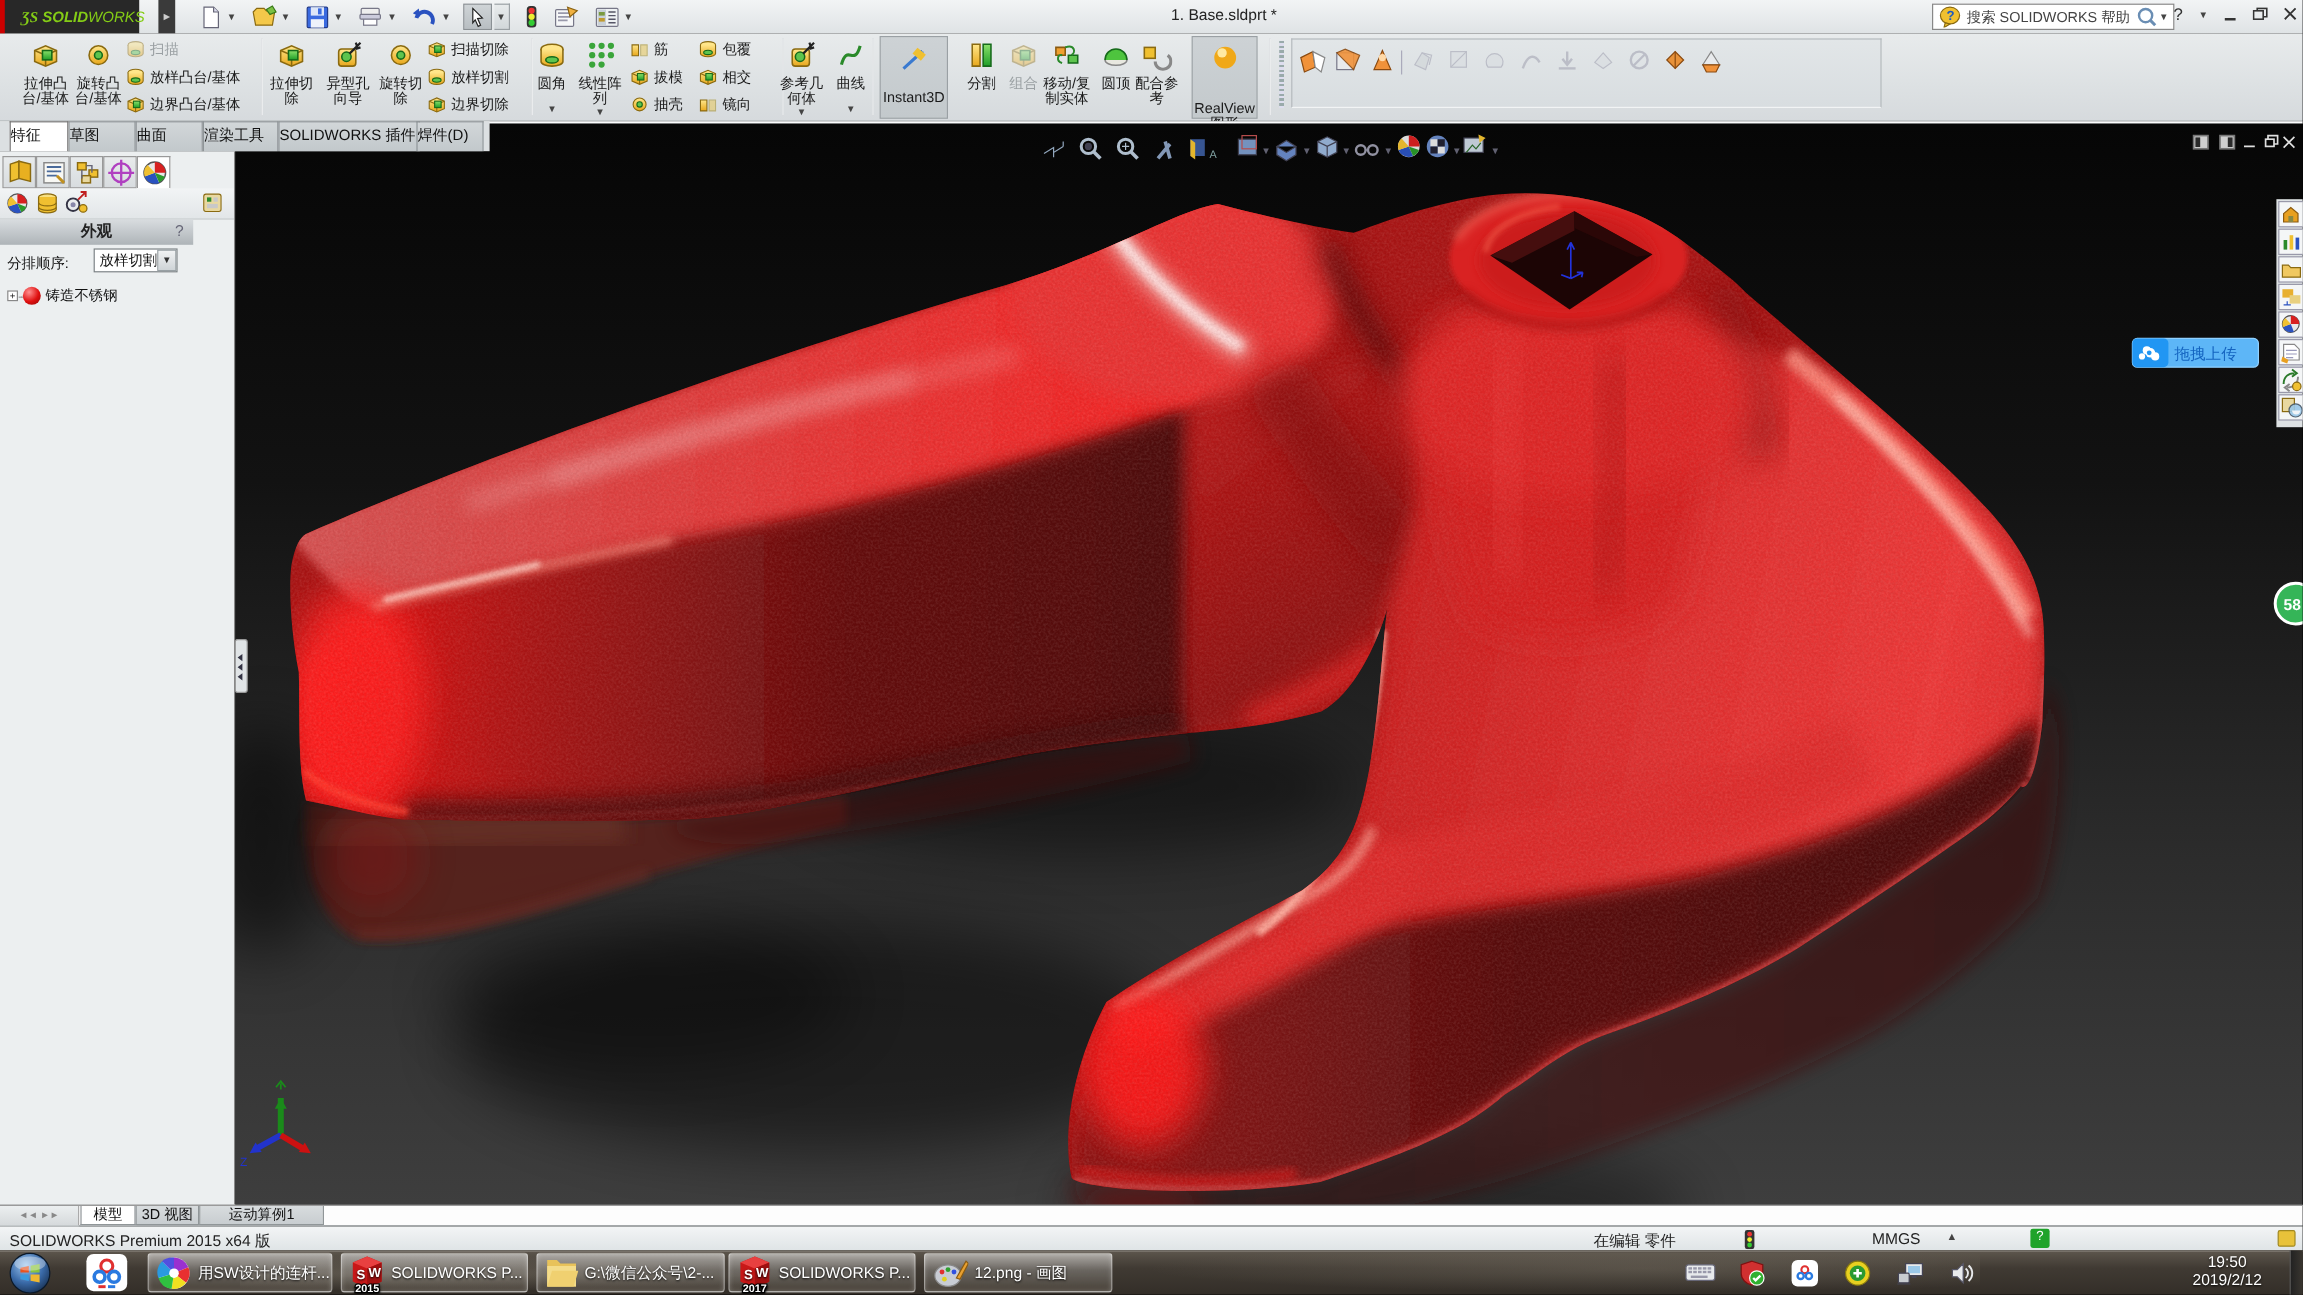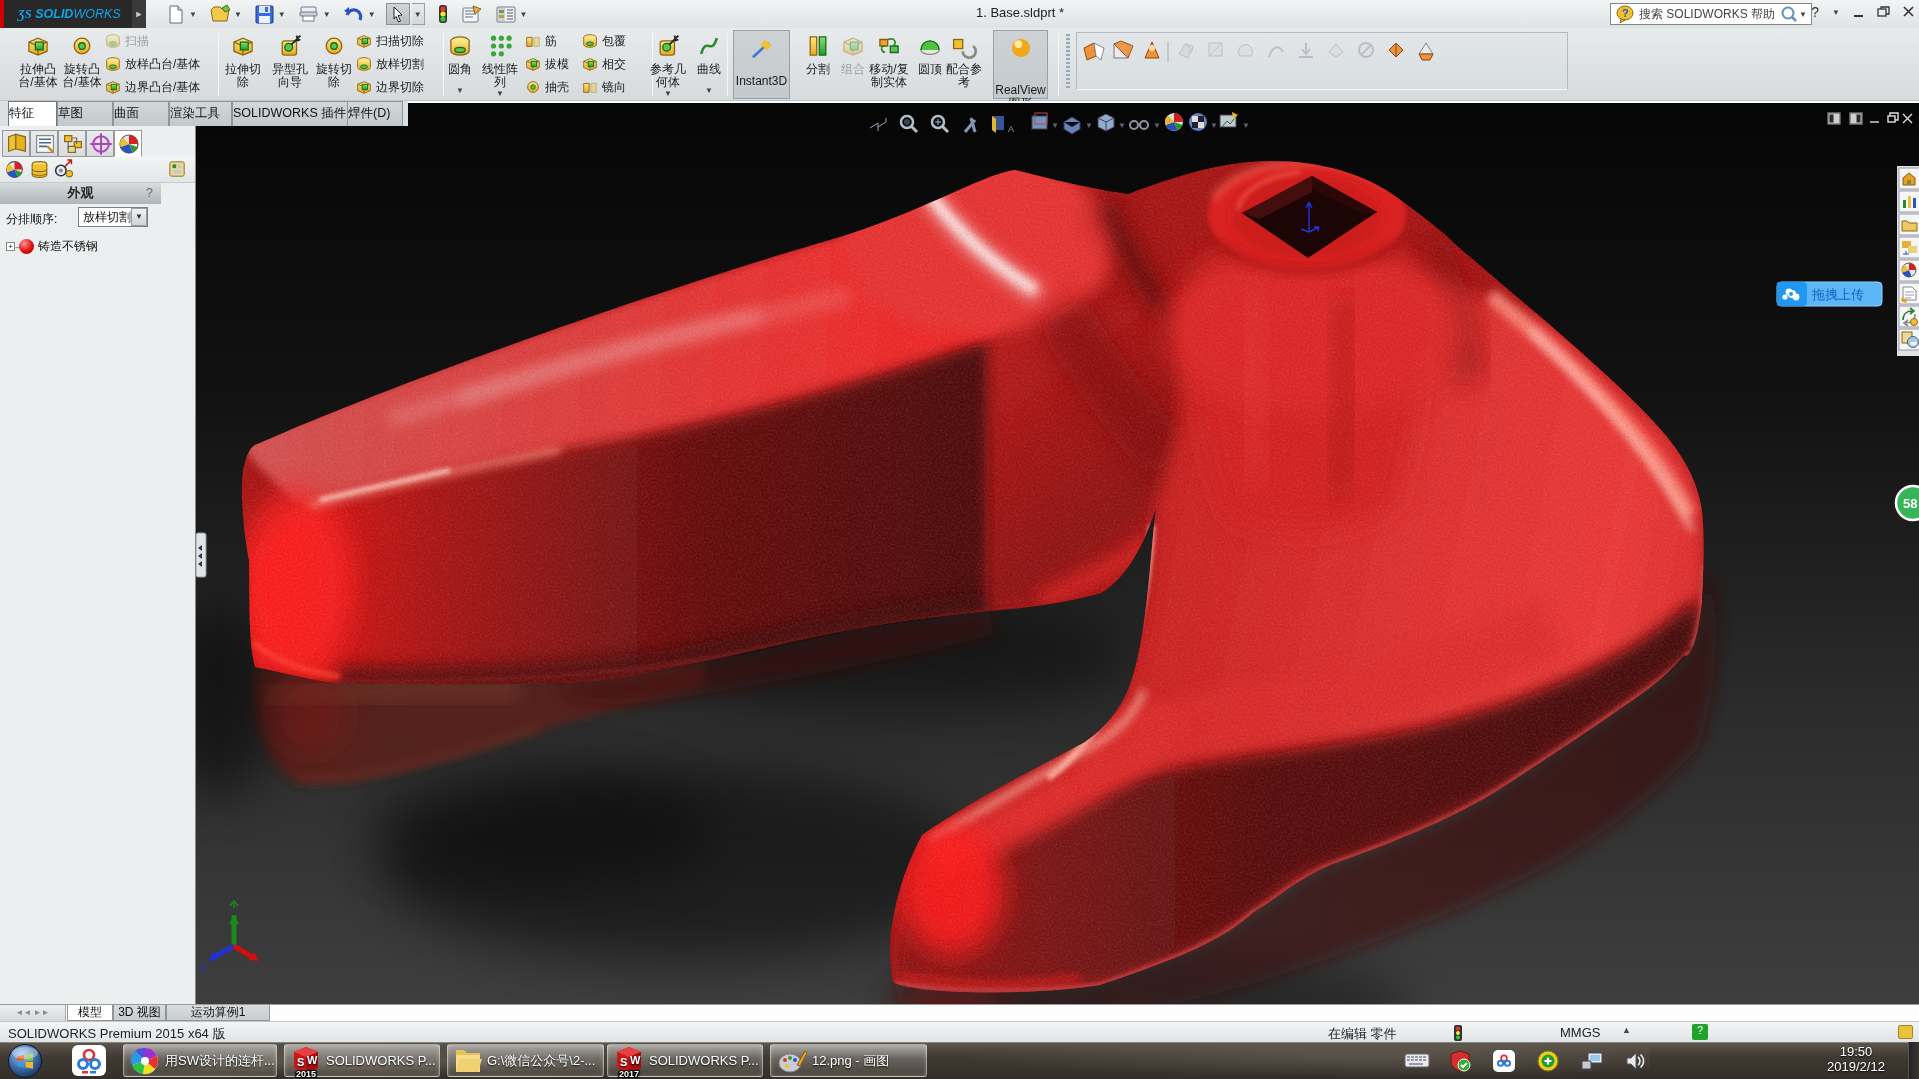--- a/index.html
+++ b/index.html
@@ -1,19 +1,19 @@
 <!DOCTYPE html>
 <html><head><meta charset="utf-8">
 <style>
 *{margin:0;padding:0;box-sizing:border-box}
 html,body{width:1919px;height:1079px;overflow:hidden;font-family:"Liberation Sans",sans-serif;position:relative;background:#000}
 .abs{position:absolute}
 
 #titlebar{left:0;top:0;width:1919px;height:28px;background:linear-gradient(#f2f4f5,#dfe3e5)}
-#logo{left:0;top:0;width:132px;height:28px;background:#282828;color:#0ea5e9;display:flex;align-items:center}
+#logo{left:0;top:0;width:116px;height:28px;background:#282828;color:#84cc16;display:flex;align-items:center}
 #logo .red{position:absolute;left:0;top:0;width:4px;height:28px;background:#c00}
 #logo .txt{font-size:12.5px;font-weight:bold;letter-spacing:0;margin-left:18px;font-style:italic;white-space:nowrap}
 #logo .txt b{font-weight:bold}#logo .txt span{font-weight:normal}
 #logoarr{left:132px;top:0;width:14px;height:28px;background:#3a3a3a;color:#ccc;font-size:9px;line-height:28px;text-align:center}
 .darr{color:#444;font-size:8px;margin-left:1px}
 #wtitle{left:700px;top:0;width:640px;height:28px;text-align:center;font-size:13px;color:#222;line-height:26px}
 #searchbox{left:1610px;top:3px;width:202px;height:22px;background:#fff;border:1px solid #888;display:flex;align-items:center;font-size:12px;color:#444}
 #winbtns{right:4px;top:4px;display:flex;gap:12px;color:#333;font-size:13px;align-items:center}
 
 #ribbon{left:0;top:28px;width:1919px;height:73px;background:linear-gradient(#e8ebec,#dde1e3 60%,#d6dadd);border-bottom:1px solid #bfc4c6}

